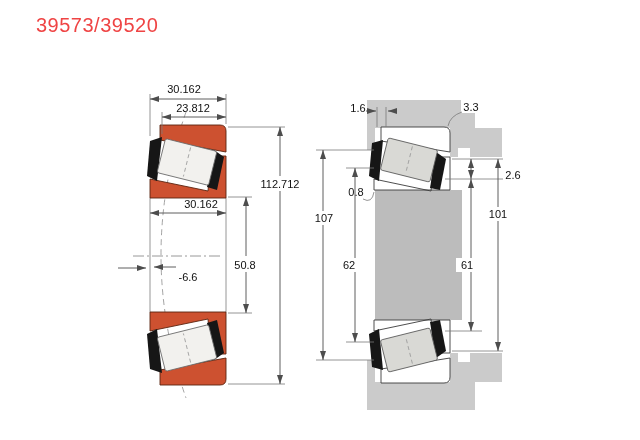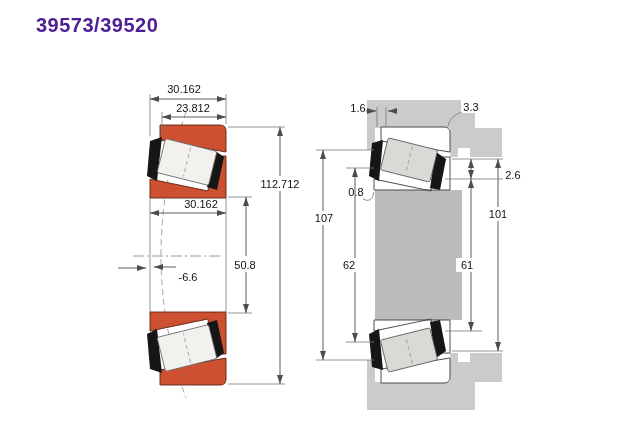--- a/index.html
+++ b/index.html
@@ -1,19 +1,19 @@
 <!DOCTYPE html>
 <html style="--c-ring_orange: #cd5130; --c-ring_edge: #5a2410; --c-roller_light: #f2f1ee; --c-roller_gray: #d9d9d5; --c-cage_black: #161616; --c-housing_gray: #cbcbcb; --c-shaft_gray: #bcbcbc; --c-dim_line: #4d4d4d; --c-text: #101010;"><head>
 <meta charset="utf-8">
 <style>
   html,body{margin:0;padding:0;background:#fff;}
   #stage{position:relative;width:640px;height:440px;background:#fff;overflow:hidden;
          font-family:"Liberation Sans",sans-serif;}
-  #title{position:absolute;left:36px;top:14px;font-size:20px;font-weight:bold;
-         color:#4c1d95;letter-spacing:.5px;}
+  #title{position:absolute;left:36px;top:14px;font-size:20px;font-weight:normal;
+         color:#ef4444;letter-spacing:.5px;}
   svg{position:absolute;left:0;top:0;}
   .ring{fill:var(--c-ring_orange,#cd5130);stroke:var(--c-ring_edge,#5a2410);stroke-width:.9;}
   .ring2{fill:#ffffff;stroke:#3a3a3a;stroke-width:.9;}
   .cage{fill:var(--c-cage_black,#161616);}
   .roller-l{fill:var(--c-roller_light,#f2f1ee);stroke:#666;stroke-width:.8;}
   .roller-r{fill:var(--c-roller_gray,#d9d9d5);stroke:#555;stroke-width:.8;}
   .rdash{stroke:#9a9a9a;stroke-width:.8;stroke-dasharray:4 3;fill:none;}
   .gray{fill:var(--c-housing_gray,#cbcbcb);}
   .shaft{fill:var(--c-shaft_gray,#bcbcbc);}
   .wnotch{fill:#ffffff;}

